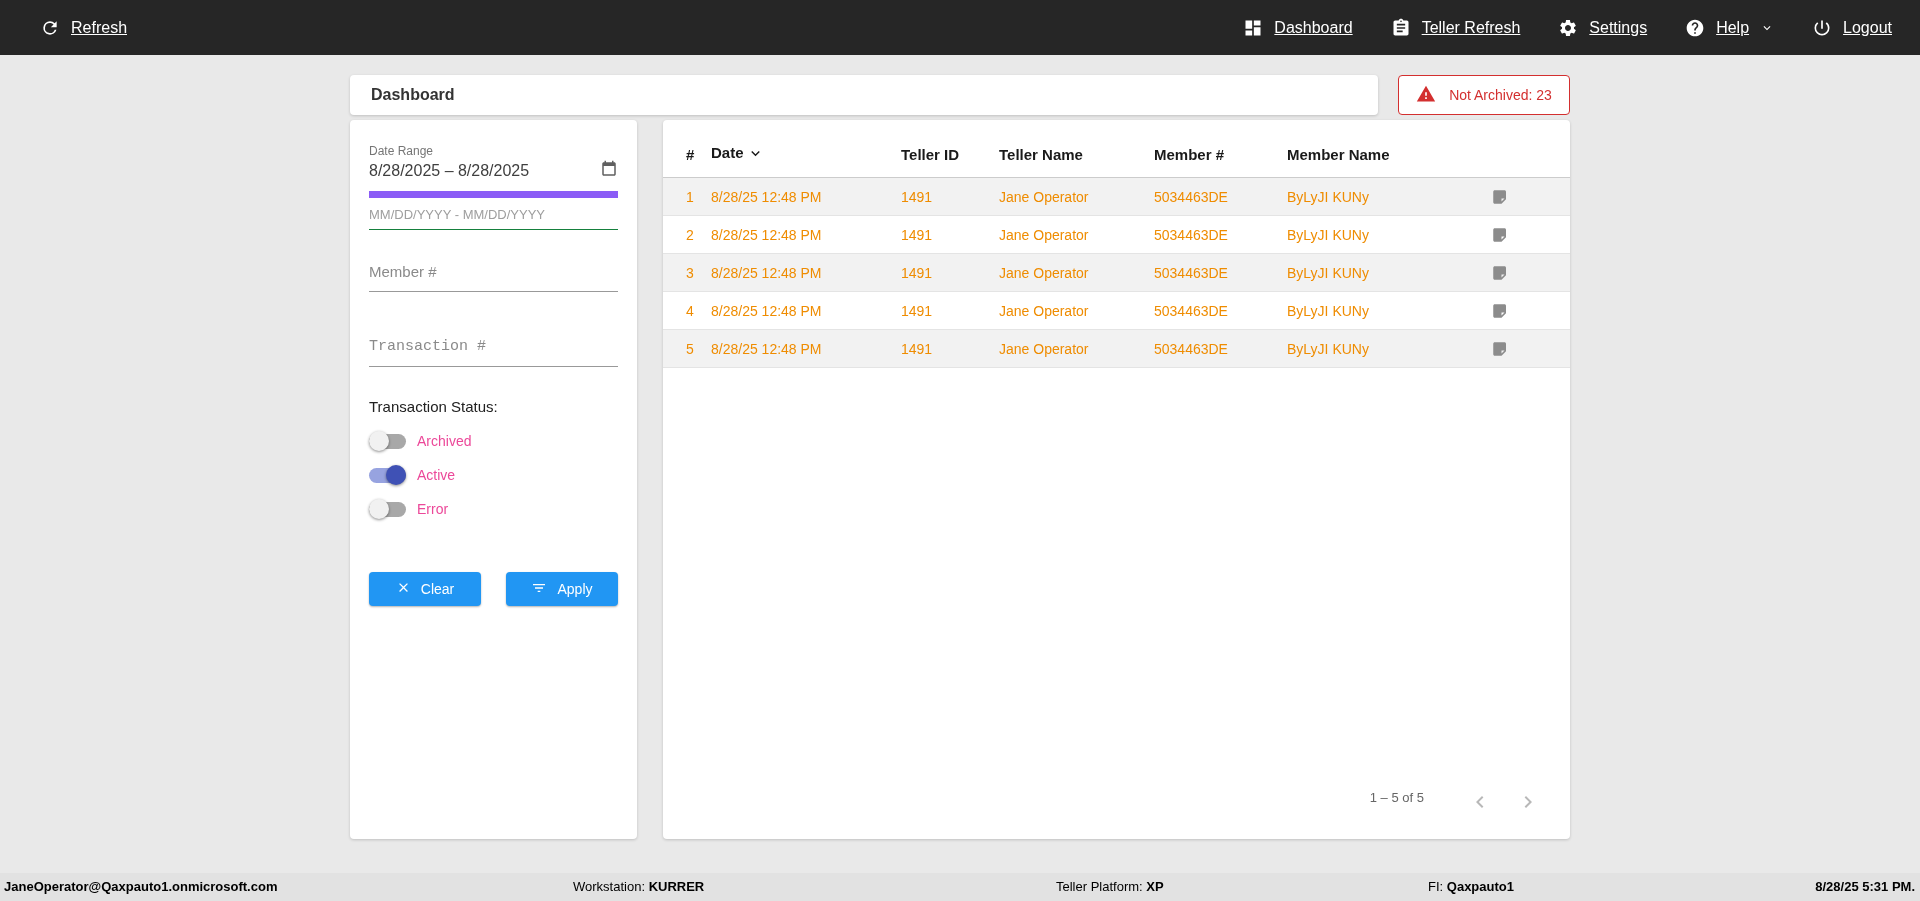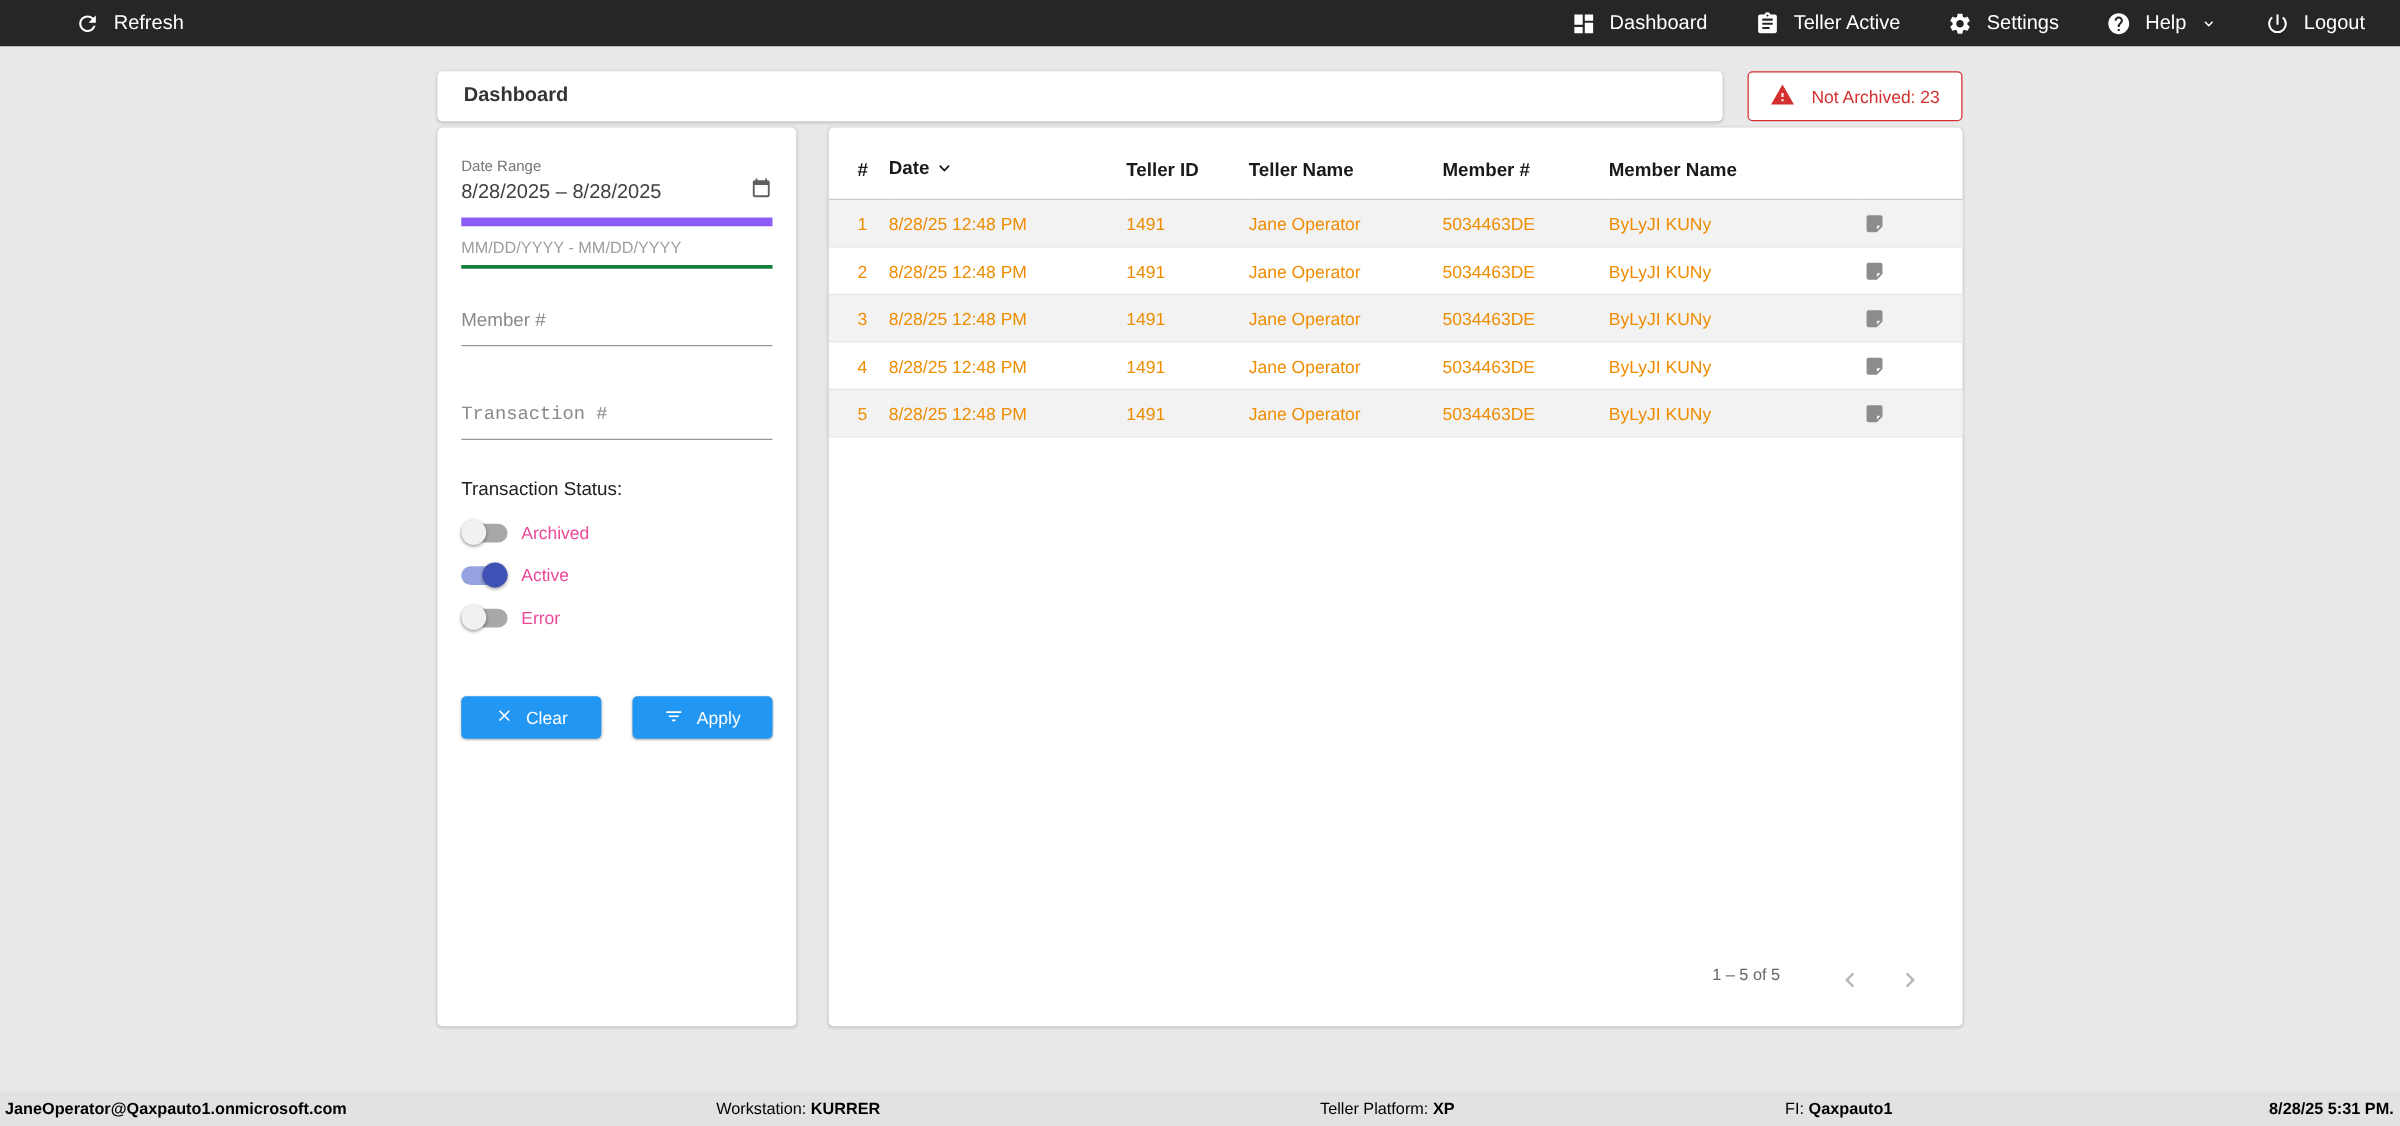--- a/index.html
+++ b/index.html
@@ -6,27 +6,28 @@
   html, body { width: 1920px; height: 901px; }
   body {
     font-family: "Liberation Sans", sans-serif;
     background: #e9e9e9;
     position: relative;
     overflow: hidden;
   }
 
   
   .topbar {
-    height: 37px;
+    height: 55px;
     background: #262626;
     color: #fff;
     display: flex;
     align-items: center;
-    padding: 0 28px 0 60px;
+    padding: 0 28px 0 40px;
     font-size: 16px;
+    text-decoration: underline;
   }
   .topbar .item {
     display: flex;
     align-items: center;
     gap: 11px;
     cursor: pointer;
     white-space: nowrap;
   }
   .topbar .nav-right {
     margin-left: auto;
@@ -99,21 +100,21 @@
   }
   .date-row input {
     border: none; outline: none; background: transparent;
     font-family: "Liberation Sans", sans-serif;
     font-size: 16px; color: #3f3f3f; width: 100%;
   }
   .hint {
     font-size: 13px;
     color: #9e9e9e;
     padding: 9px 0 7px;
-    border-bottom: 3px solid #15803d;
+    border-bottom: 1px solid #15803d;
   }
   .line-input {
     display: block;
     width: 100%;
     border: none; border-bottom: 1px solid #999;
     outline: none; background: transparent;
     font-family: "Liberation Sans", sans-serif;
     font-size: 15px; color: #3f3f3f;
     padding: 6px 0 11px;
   }
@@ -243,21 +244,21 @@
           </svg>
       </span>
       <span>Dashboard</span>
     </div>
     <div class="item">
       <span>
         <svg width="20" height="20" viewBox="0 0 24 24" fill="#fff">
             <path d="M19 3h-4.18C14.4 1.84 13.3 1 12 1c-1.3 0-2.4.84-2.82 2H5c-1.1 0-2 .9-2 2v14c0 1.1.9 2 2 2h14c1.1 0 2-.9 2-2V5c0-1.1-.9-2-2-2zm-7 0c.55 0 1 .45 1 1s-.45 1-1 1-1-.45-1-1 .45-1 1-1zm2 14H7v-2h7v2zm3-4H7v-2h10v2zm0-4H7V7h10v2z"></path>
           </svg>
       </span>
-      <span>Teller Active</span>
+      <span>Teller Refresh</span>
     </div>
     <div class="item">
       <span>
         <svg width="20" height="20" viewBox="0 0 24 24" fill="#fff">
             <path d="M19.14 12.94c.04-.3.06-.61.06-.94 0-.32-.02-.64-.07-.94l2.03-1.58c.18-.14.23-.41.12-.61l-1.92-3.32c-.12-.22-.37-.29-.59-.22l-2.39.96c-.5-.38-1.03-.7-1.62-.94l-.36-2.54c-.04-.24-.24-.41-.48-.41h-3.84c-.24 0-.43.17-.47.41l-.36 2.54c-.59.24-1.13.57-1.62.94l-2.39-.96c-.22-.08-.47 0-.59.22L2.74 8.87c-.12.21-.08.47.12.61l2.03 1.58c-.05.3-.09.63-.09.94s.02.64.07.94l-2.03 1.58c-.18.14-.23.41-.12.61l1.92 3.32c.12.22.37.29.59.22l2.39-.96c.5.38 1.03.7 1.62.94l.36 2.54c.05.24.24.41.48.41h3.84c.24 0 .44-.17.47-.41l.36-2.54c.59-.24 1.13-.56 1.62-.94l2.39.96c.22.08.47 0 .59-.22l1.92-3.32c.12-.22.07-.47-.12-.61l-2.01-1.58zM12 15.6c-1.98 0-3.6-1.62-3.6-3.6s1.62-3.6 3.6-3.6 3.6 1.62 3.6 3.6-1.62 3.6-3.6 3.6z"></path>
           </svg>
       </span>
       <span>Settings</span>
     </div>
     <div class="item">

